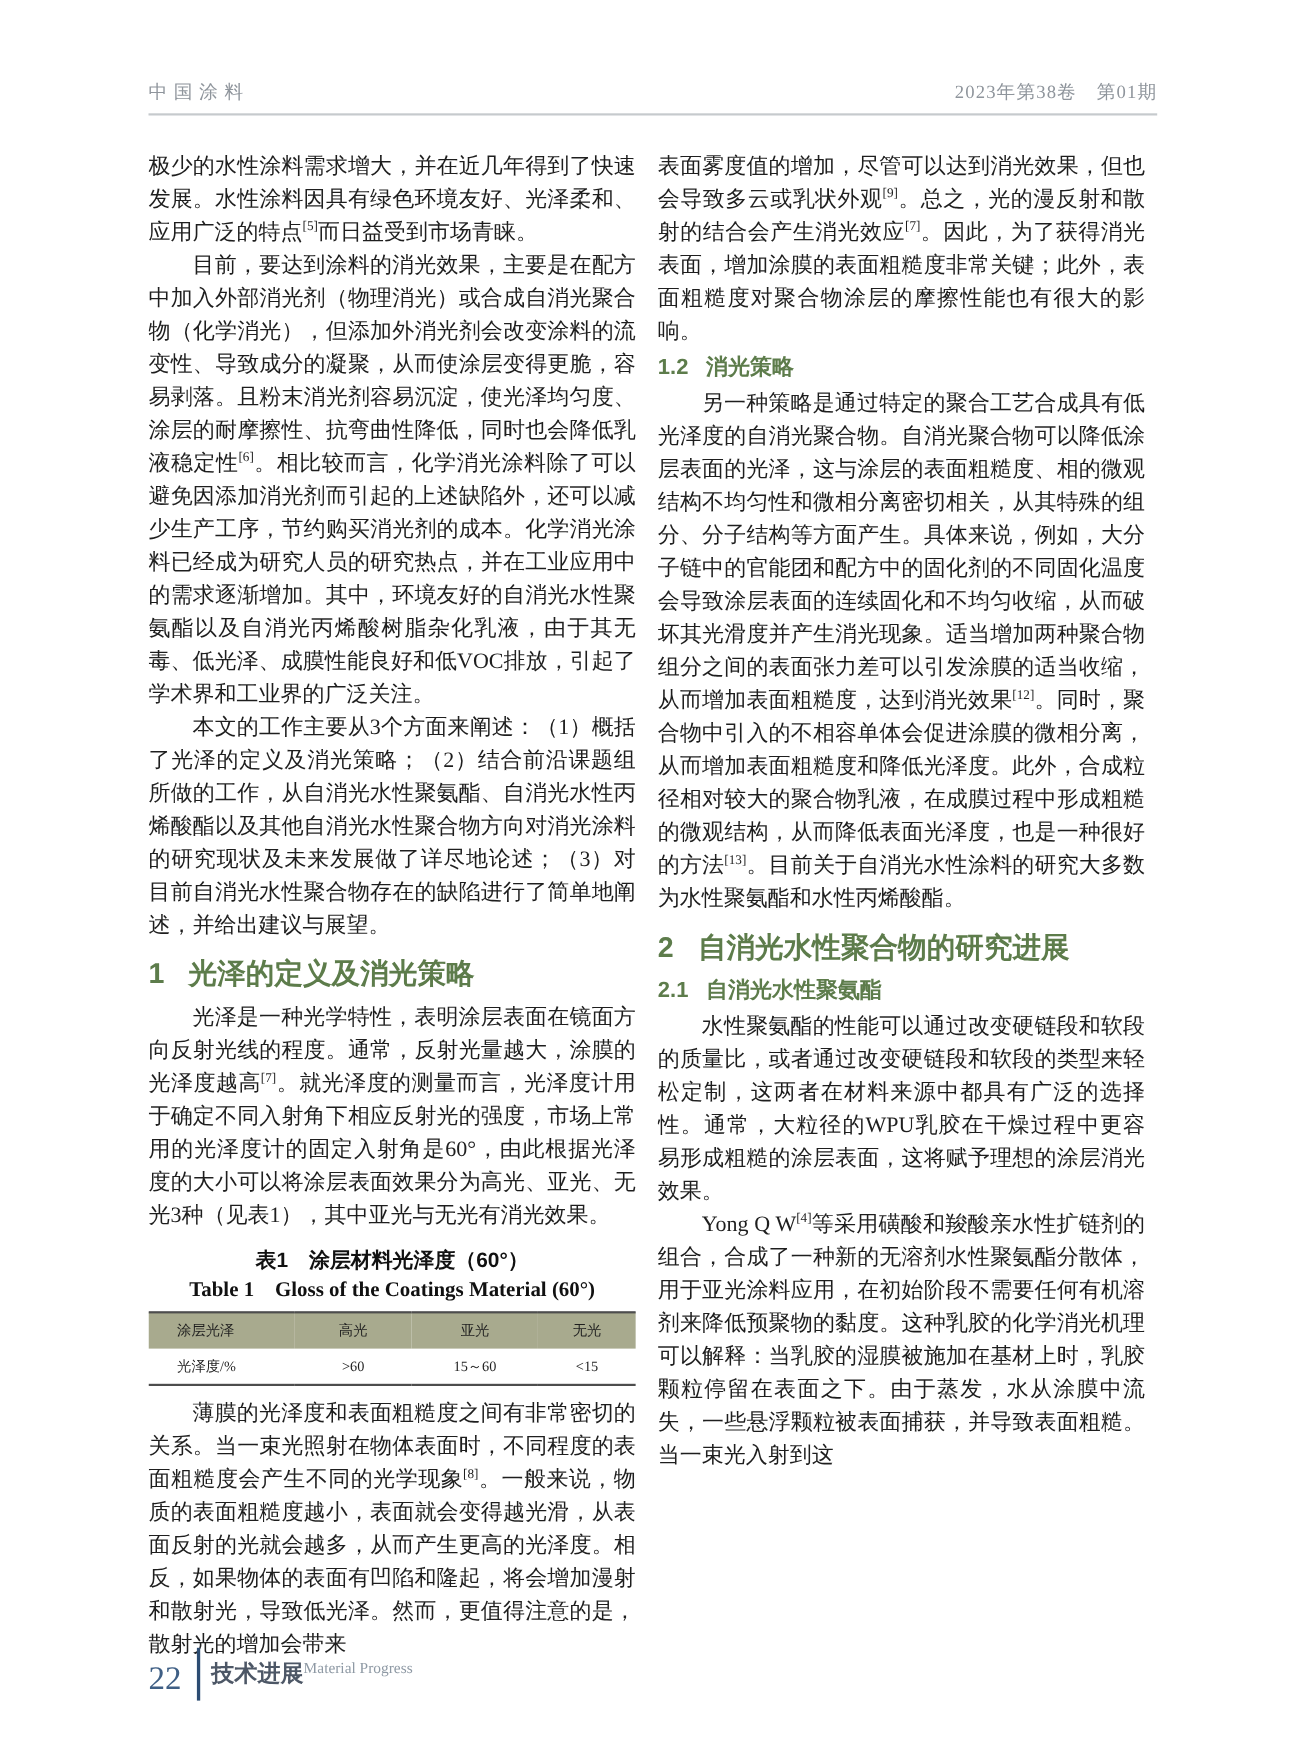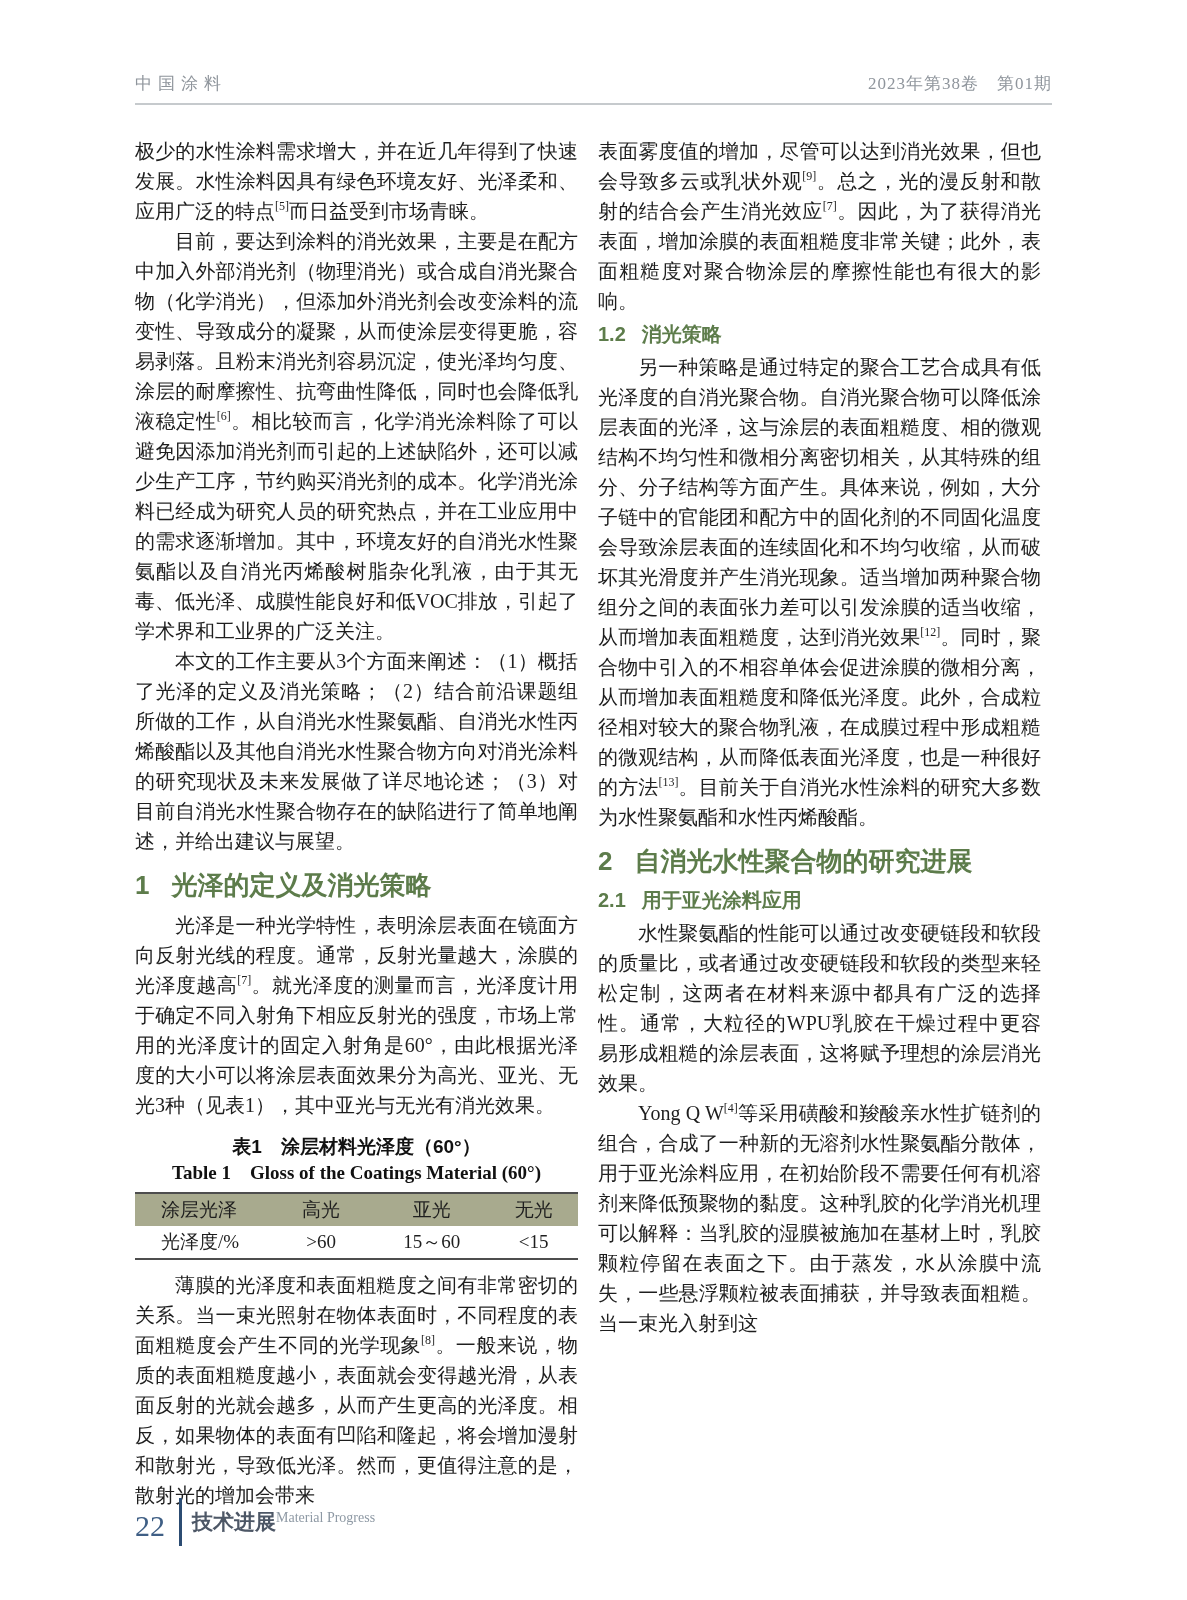--- a/index.html
+++ b/index.html
@@ -61,21 +61,21 @@
     text-indent:0;
   }
   .cap-en{
     text-align:center;font-weight:bold;font-size:19px;line-height:26px;
     font-family:"Liberation Serif","DejaVu Serif",serif;color:#111;
     text-indent:0;
   }
   table.gloss{
     width:100%;border-collapse:collapse;margin:6px 0 10px 0;
     border-top:2px solid #4d4d4d;border-bottom:2px solid #4d4d4d;
-    font-size:19px;
+    font-size:13px;
   }
   table.gloss thead tr{background:var(--olive,#a8aa8e);}
   table.gloss th{font-weight:normal;height:32px;text-align:center;padding:0;}
   table.gloss td{height:32px;text-align:center;padding:0;}
   table.gloss th:first-child,table.gloss td:first-child{
     text-align:left;padding-left:26px;width:30%;
   }
   table.gloss th:nth-child(2),table.gloss td:nth-child(2){width:24%;}
   table.gloss th:nth-child(3),table.gloss td:nth-child(3){width:26%;}
   table.gloss th:nth-child(4),table.gloss td:nth-child(4){width:20%;}
@@ -151,21 +151,21 @@
           <span class="sec-num">1.2</span>
           <span class="sec-title">消光策略</span>
         </div>
         <p class="body-p indent">另一种策略是通过特定的聚合工艺合成具有低光泽度的自消光聚合物。自消光聚合物可以降低涂层表面的光泽，这与涂层的表面粗糙度、相的微观结构不均匀性和微相分离密切相关，从其特殊的组分、分子结构等方面产生。具体来说，例如，大分子链中的官能团和配方中的固化剂的不同固化温度会导致涂层表面的连续固化和不均匀收缩，从而破坏其光滑度并产生消光现象。适当增加两种聚合物组分之间的表面张力差可以引发涂膜的适当收缩，从而增加表面粗糙度，达到消光效果<sup>[12]</sup>。同时，聚合物中引入的不相容单体会促进涂膜的微相分离，从而增加表面粗糙度和降低光泽度。此外，合成粒径相对较大的聚合物乳液，在成膜过程中形成粗糙的微观结构，从而降低表面光泽度，也是一种很好的方法<sup>[13]</sup>。目前关于自消光水性涂料的研究大多数为水性聚氨酯和水性丙烯酸酯。</p>
         <div class="sec-h1">
           <span class="sec-num">2</span>
           <span class="sec-title">自消光水性聚合物的研究进展</span>
         </div>
         <div class="sec-h2">
           <span class="sec-num">2.1</span>
-          <span class="sec-title">用于亚光涂料应用</span>
+          <span class="sec-title">自消光水性聚氨酯</span>
         </div>
         <p class="body-p indent">水性聚氨酯的性能可以通过改变硬链段和软段的质量比，或者通过改变硬链段和软段的类型来轻松定制，这两者在材料来源中都具有广泛的选择性。通常，大粒径的WPU乳胶在干燥过程中更容易形成粗糙的涂层表面，这将赋予理想的涂层消光效果。</p>
         <p class="body-p indent">Yong Q W<sup>[4]</sup>等采用磺酸和羧酸亲水性扩链剂的组合，合成了一种新的无溶剂水性聚氨酯分散体，用于亚光涂料应用，在初始阶段不需要任何有机溶剂来降低预聚物的黏度。这种乳胶的化学消光机理可以解释：当乳胶的湿膜被施加在基材上时，乳胶颗粒停留在表面之下。由于蒸发，水从涂膜中流失，一些悬浮颗粒被表面捕获，并导致表面粗糙。当一束光入射到这</p>
       </div>
   </div>
 
   <div class="page-footer">
     <span class="page-number">22</span>
     <span class="footer-divider"></span>
     <span class="footer-titles">

